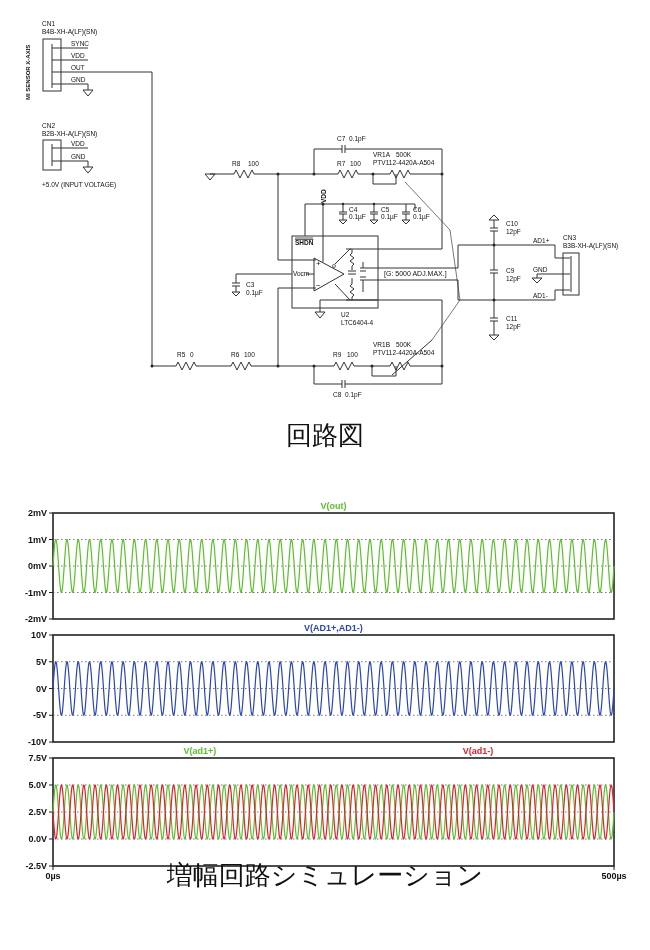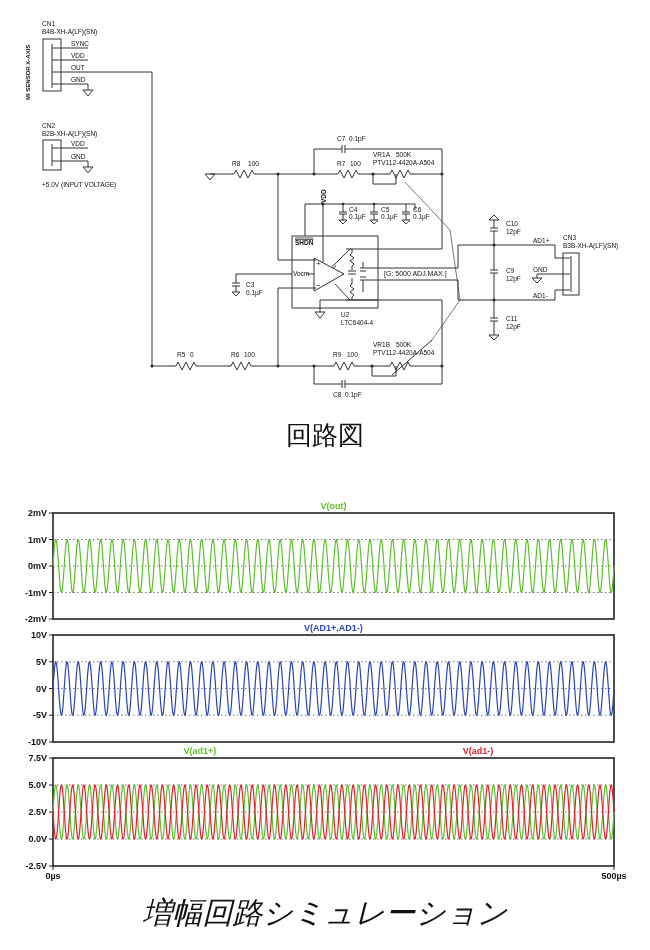--- a/index.html
+++ b/index.html
@@ -3,21 +3,21 @@
 <meta charset="utf-8">
 <style>
   html, body { margin: 0; padding: 0; background: #ffffff; }
   body { width: 650px; height: 950px; position: relative; overflow: hidden;
          font-family: "Liberation Sans", sans-serif; }
   #schematic { position: absolute; left: 0; top: 0; width: 650px; height: 410px; }
   #schematic text { font-family: "Liberation Sans", sans-serif; font-size: 6.5px; fill: #111; }
   .caption { position: absolute; left: 0; width: 650px; text-align: center;
              font-family: "DejaVu Sans", sans-serif; color: #111; }
   #cap1 { top: 418px; font-size: 26px; }
-  #cap2 { top: 893px; font-size: 30px; font-style: italic; }
+  #cap2 { top: 858px; font-size: 26px; }
   #plots { position: absolute; left: 0; top: 495px; width: 650px; height: 395px; }
   #plots text { font-family: "Liberation Sans", sans-serif; font-size: 9px; font-weight: bold; fill: #111; }
   .w { stroke: #333; stroke-width: 1; fill: none; }
   .dot { fill: #222; }
 </style>
 </head>
 <body>
 
 <svg id="schematic" viewBox="0 0 650 410" xmlns="http://www.w3.org/2000/svg">
 

